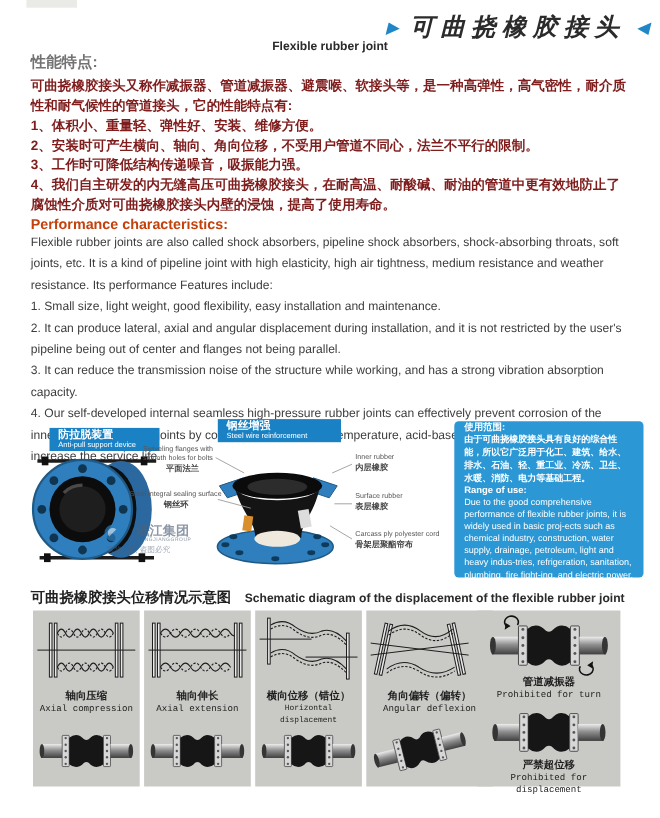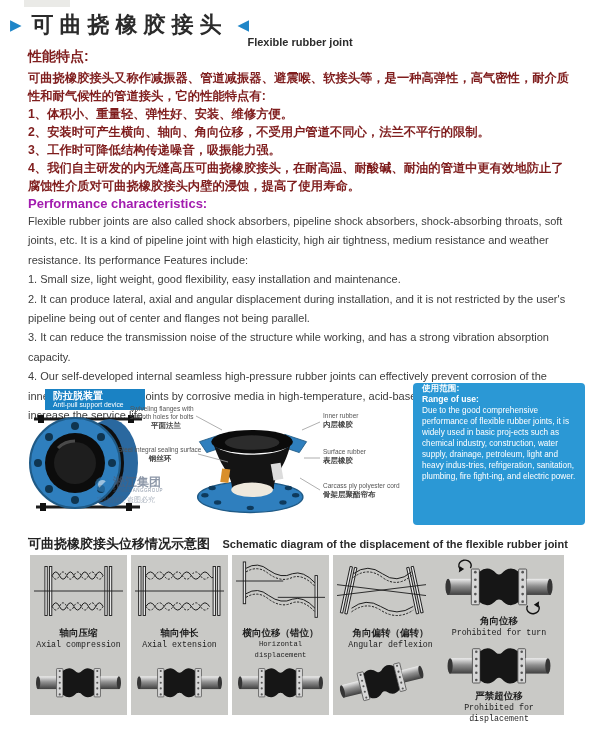--- a/index.html
+++ b/index.html
@@ -1,44 +1,44 @@
 <!DOCTYPE html>
 <html><head>
 <meta charset="utf-8">
 <style>
   html,body{margin:0;padding:0;background:#ffffff;}
   #page{position:relative;width:600px;height:744px;background:#ffffff;overflow:hidden;
         font-family:"Liberation Sans",sans-serif;color:#3a3a3a;}
   
   .remnant{position:absolute;left:24px;top:0;width:46px;height:7px;background:#d9d9d4;opacity:.55;}
   
-  .title-row{position:absolute;top:10px;left:0;width:600px;text-align:left;}
+  .title-row{position:absolute;top:10px;left:0;width:600px;text-align:right;font-style:italic;}
   .title-cn{display:inline-block;font-size:22px;font-weight:bold;color:#2b2b2b;letter-spacing:6px;vertical-align:middle;}
   .tri{display:inline-block;font-size:15px;color:#1f86c8;vertical-align:middle;margin:0 10px;}
   .subtitle{position:absolute;top:36px;left:0;width:600px;text-align:center;
             font-size:11px;font-weight:bold;color:#2b2b2b;}
   
-  .h-cn{position:absolute;left:28px;top:48px;font-size:14px;font-weight:bold;color:#7f1d1d;}
+  .h-cn{position:absolute;left:28px;top:48px;font-size:14px;font-weight:bold;color:#737373;}
   .cn-block{position:absolute;left:28px;top:69px;width:546px;font-size:12.3px;font-weight:600;
             color:#7f1d1d;line-height:18px;}
   
-  .h-en{position:absolute;left:28px;top:196px;font-size:13px;font-weight:bold;color:#a21caf;}
+  .h-en{position:absolute;left:28px;top:196px;font-size:13px;font-weight:bold;color:#c2410c;}
   .en-block{position:absolute;left:28px;top:212px;width:546px;font-size:11px;color:#3d3d3d;line-height:19.4px;}
   
   .features{position:absolute;left:0;top:378px;width:600px;height:150px;}
   .banner{position:absolute;height:21px;background:#1a82c4;color:#fff;padding:1px 8px 0 8px;box-sizing:border-box;}
   .banner .b-cn{font-size:10px;font-weight:bold;line-height:11px;}
   .banner .b-en{font-size:6.8px;line-height:8px;}
   .banner1{left:45px;top:11px;width:100px;}
   .banner2{left:198px;top:3px;width:112px;}
   .callout{position:absolute;color:#555;}
   .callout .c-en{font-size:6.5px;line-height:8px;}
   .callout .c-cn{font-size:7.5px;font-weight:bold;line-height:10px;color:#444;}
   .wm{position:absolute;left:95px;top:98px;opacity:.65;color:#51617a;}
-  .wm-row{display:flex;align-items:center;gap:3px;}
+  .wm-row{display:flex;align-items:center;gap:14px;}
   .wm-logo{width:15px;height:15px;border-radius:50%;background:#2e7fbe;position:relative;flex:0 0 auto;}
   .wm-logo:after{content:"";position:absolute;left:3px;top:3px;width:9px;height:9px;border-radius:50%;
                  background:#fff;opacity:.8;clip-path:polygon(0 0,100% 0,0 100%);}
   .wm-cn{font-size:12px;font-weight:bold;line-height:12px;}
   .wm-en{font-size:4.5px;letter-spacing:.5px;}
   .wm-note{font-size:7px;margin-top:2px;margin-left:2px;opacity:.8;}
   .rangebox{position:absolute;left:413px;top:5px;width:172px;height:142px;background:#2b98d5;
             border-radius:4px;color:#fff;padding:0 9px;box-sizing:border-box;}
   .rb-h{font-size:8.6px;font-weight:bold;line-height:11px;}
   .rb-t{font-size:8.2px;line-height:11.5px;font-weight:600;}
@@ -82,20 +82,24 @@
     <div>1. Small size, light weight, good flexibility, easy installation and maintenance.</div>
     <div>2. It can produce lateral, axial and angular displacement during installation, and it is not restricted by the user's pipeline being out of center and flanges not being parallel.</div>
     <div>3. It can reduce the transmission noise of the structure while working, and has a strong vibration absorption capacity.</div>
     <div>4. Our self-developed internal seamless high-pressure rubber joints can effectively prevent corrosion of the inner wall of the rubber joints by corrosive media in high-temperature, acid-base, and oil-resistant pipelines, and increase the service life.</div>
   </div>
 
   <div class="features">
     <div class="banner banner1">
       <div class="b-cn">防拉脱装置</div>
       <div class="b-en">Anti-pull support device</div>
+    </div>
+    <div class="banner banner2">
+      <div class="b-cn">钢丝增强</div>
+      <div class="b-en">Steel wire reinforcement</div>
     </div>
 
     <svg style="position:absolute;left:28px;top:26px" width="120" height="118" viewBox="0 0 120 118">
       <line x1="6" y1="15" x2="114" y2="15" stroke="#1c1c1c" stroke-width="3.2"></line>
       <line x1="8" y1="103" x2="112" y2="103" stroke="#1c1c1c" stroke-width="3.2"></line>
       <rect x="10" y="11" width="6" height="8" fill="#111"></rect>
         <rect x="100" y="11" width="6" height="8" fill="#111"></rect>
       <rect x="12" y="99" width="6" height="8" fill="#111"></rect>
         <rect x="98" y="99" width="6" height="8" fill="#111"></rect>
       <ellipse cx="82" cy="59" rx="28" ry="44" fill="#2a689f"></ellipse>
@@ -175,20 +179,21 @@
         <div>
           <div class="wm-cn">淞江集团</div>
           <div class="wm-en">SONGJIANGGROUP</div>
         </div>
       </div>
       <div class="wm-note">实物拍照 盗图必究</div>
     </div>
 
     <div class="rangebox">
       <div class="rb-h">使用范围:</div>
+      <div class="rb-t">由于可曲挠橡胶接头具有良好的综合性能，所以它广泛用于化工、建筑、给水、排水、石油、轻、重工业、冷冻、卫生、水暖、消防、电力等基础工程。</div>
       <div class="rb-h">Range of use:</div>
       <div class="rb-t2">Due to the good comprehensive performance of flexible rubber joints, it is widely used in basic proj-ects such as chemical industry, construction, water supply, drainage, petroleum, light and heavy indus-tries, refrigeration, sanitation, plumbing, fire fight-ing, and electric power.</div>
     </div>
   </div>
 
   <div class="diag-title">
     <span class="dt-cn">可曲挠橡胶接头位移情况示意图</span>
     <span class="dt-en">Schematic diagram of the displacement of the flexible rubber joint</span>
   </div>
 
@@ -342,21 +347,21 @@
     <svg style="position:absolute;left:6px;top:100px" width="85" height="52" viewBox="0 0 120 56">
         <use href="#sym-photo" transform="rotate(-14 60 28)"></use>
       </svg>
   </div>
 
   <div class="panel" style="left:434px;width:130px">
     <svg style="position:absolute;left:10px;top:6px" width="110" height="50" viewBox="0 0 120 56">
         <use href="#sym-photo-turn"></use>
       </svg>
     <div class="plabel" style="top:60px">
-      <div class="plabel-cn">角向位移</div>
+      <div class="plabel-cn">管道减振器</div>
       <div class="plabel-en">Prohibited for turn</div>
     </div>
     <svg style="position:absolute;left:10px;top:86px" width="110" height="48" viewBox="0 0 120 56">
         <use href="#sym-photo"></use>
       </svg>
     <div class="plabel" style="top:135px">
       <div class="plabel-cn">严禁超位移</div>
       <div class="plabel-en">Prohibited for displacement</div>
     </div>
   </div>

